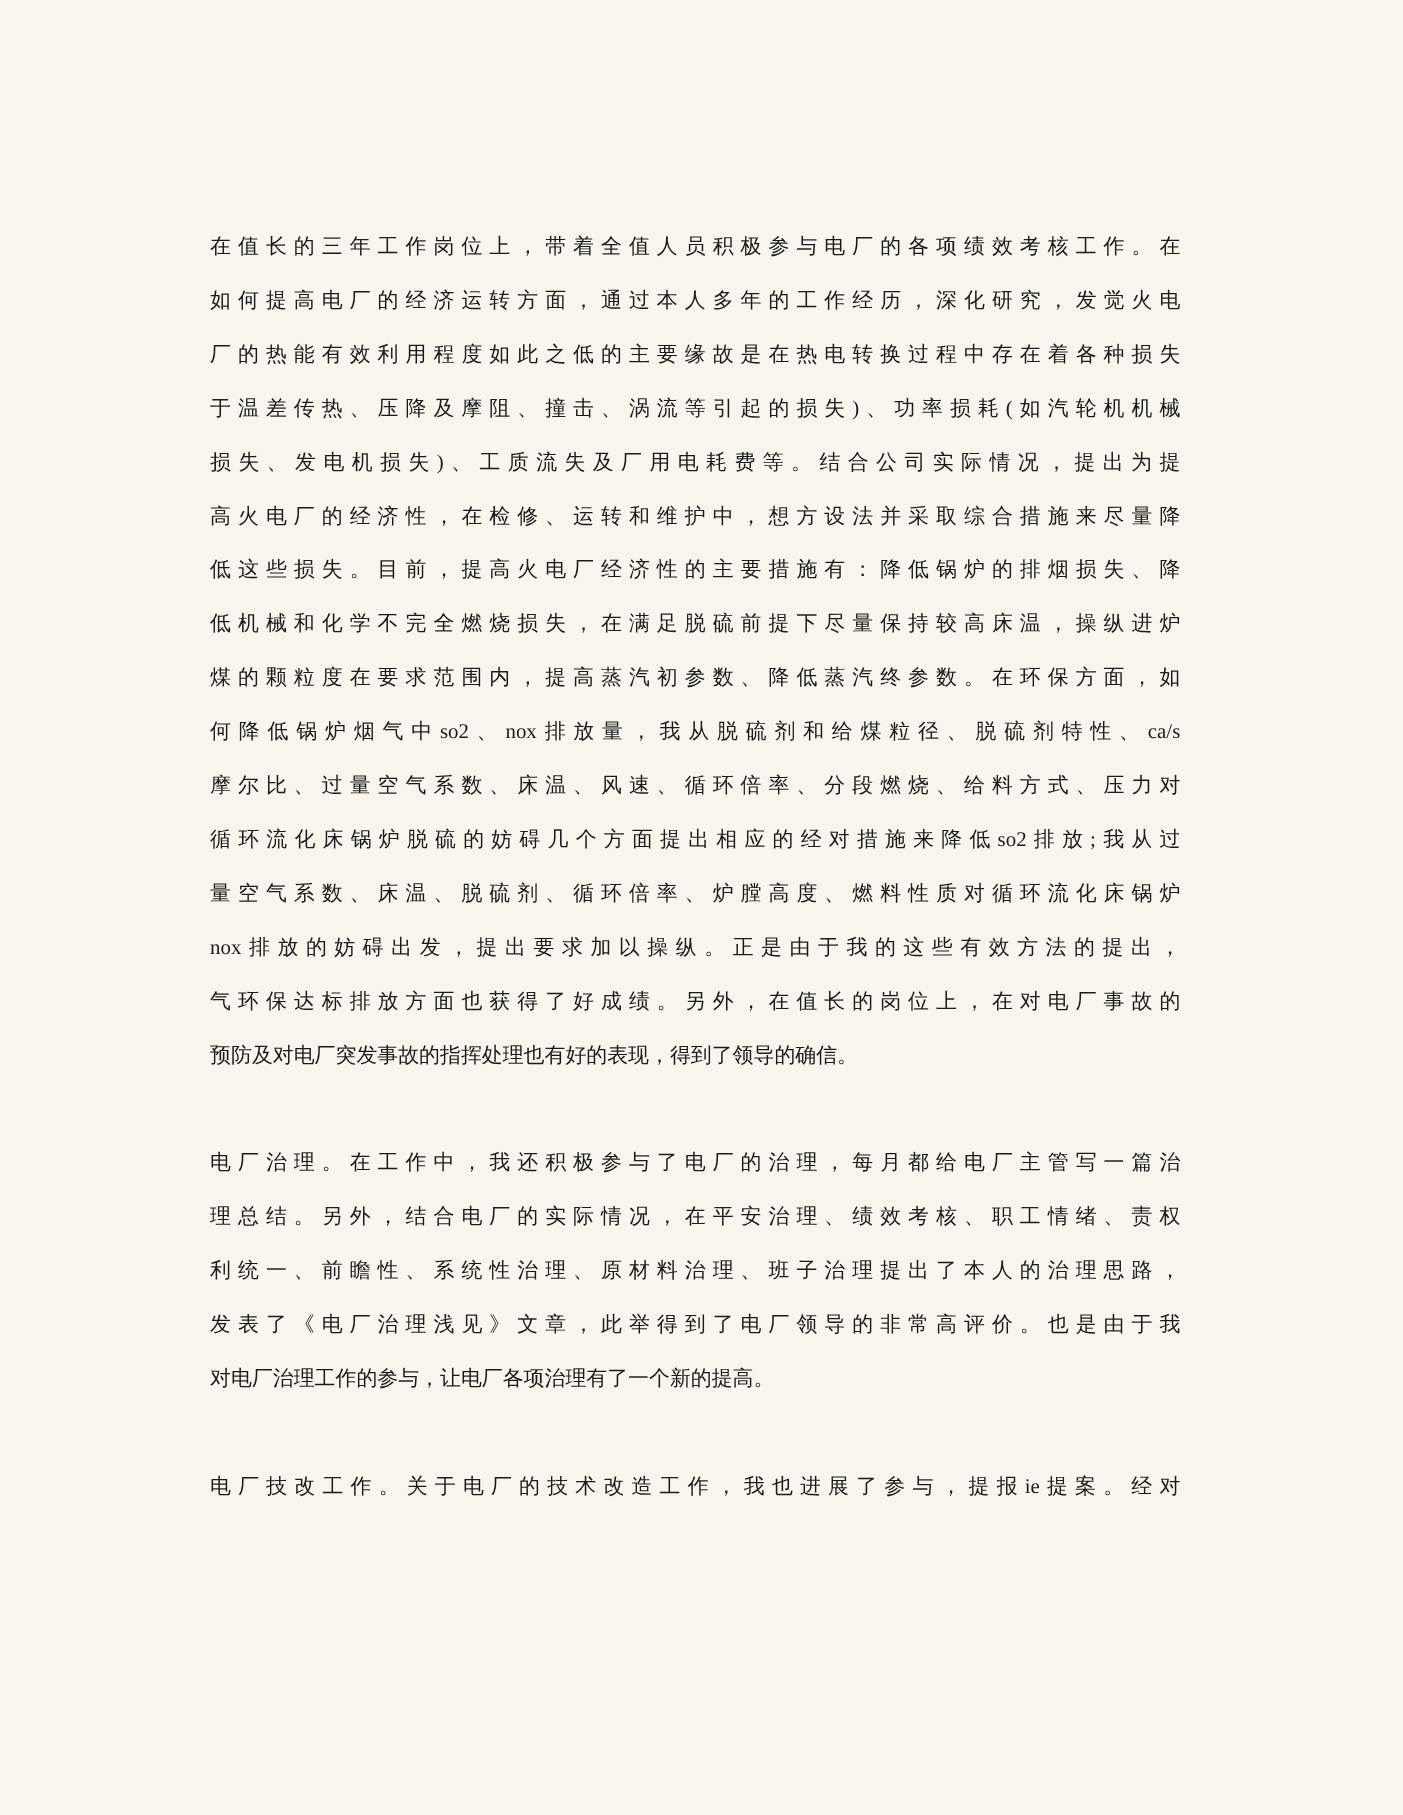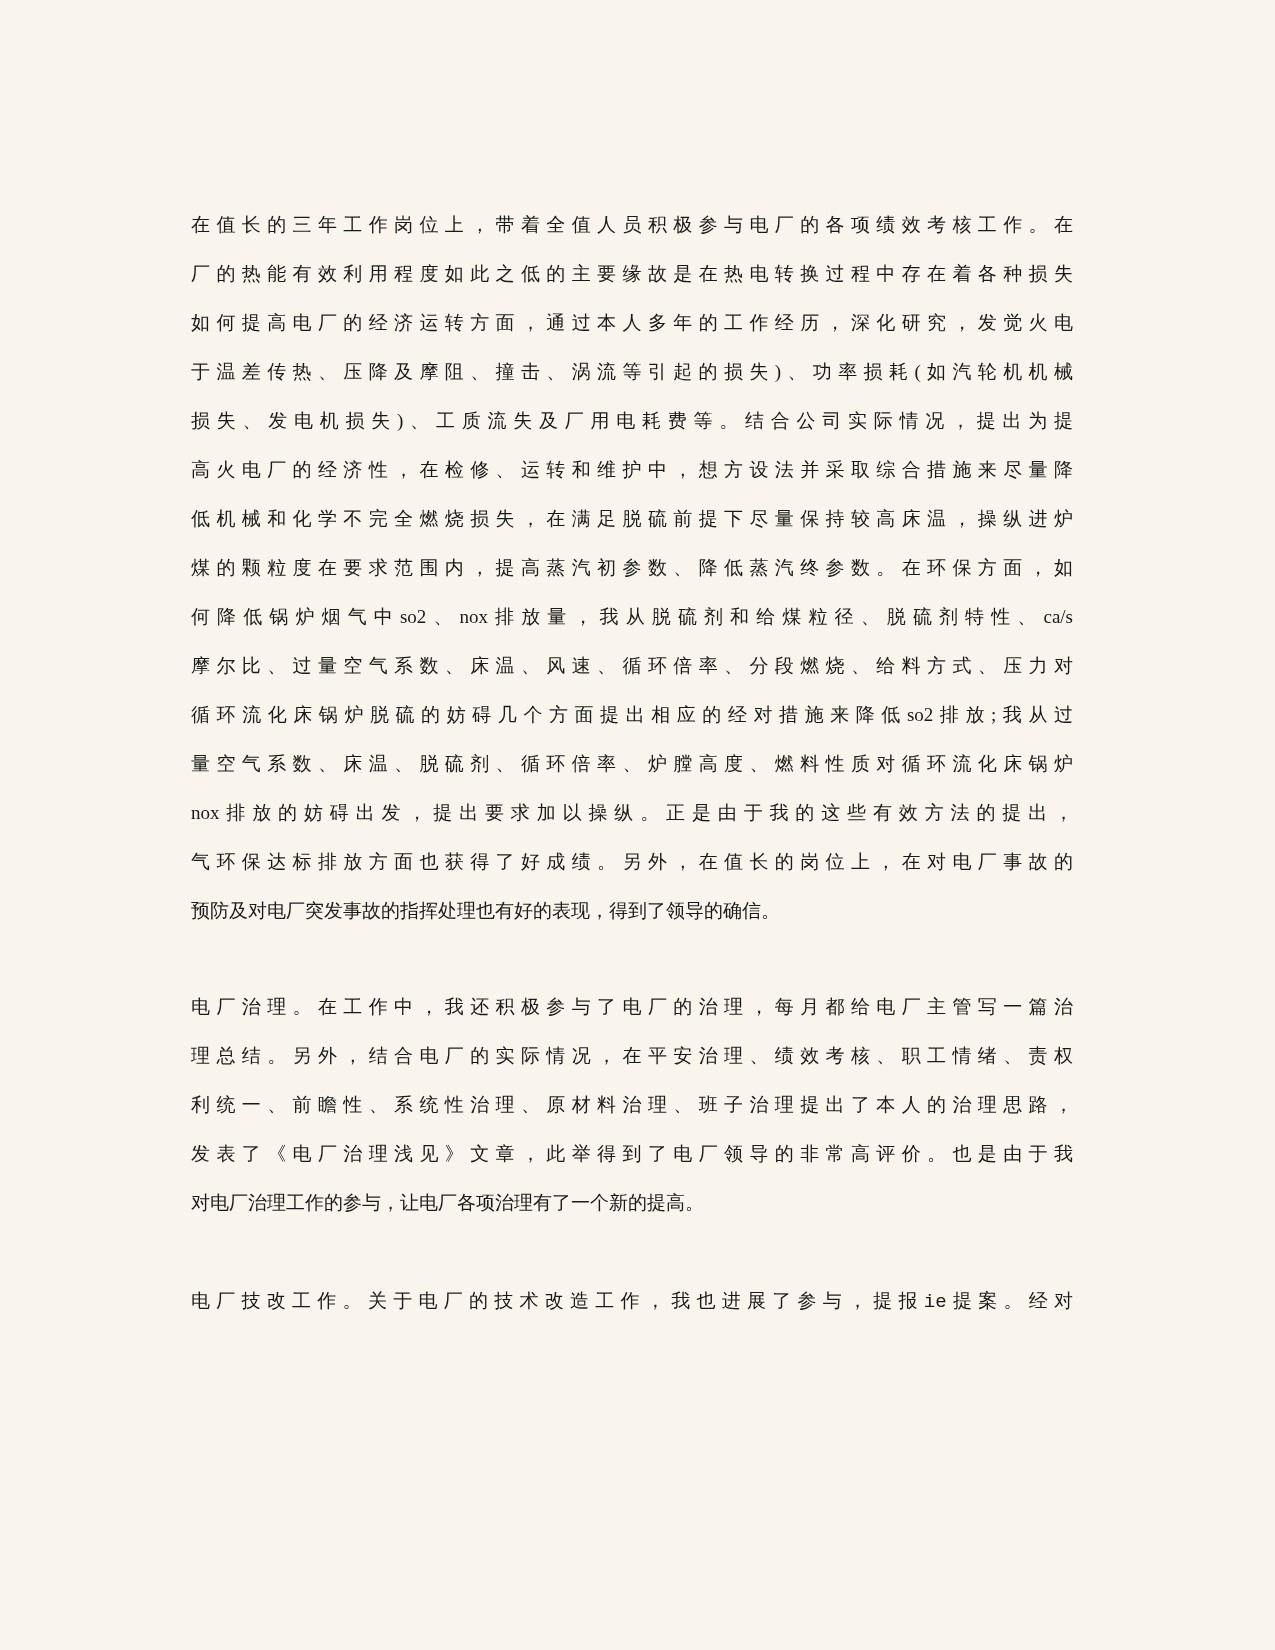--- a/index.html
+++ b/index.html
@@ -21,21 +21,20 @@
     top: 200px;
     width: 882px;
     font-size: 19px;
   }
   .paragraph {
     margin: 0;
     padding: 0;
   }
   .paragraph + .paragraph {
     margin-top: 49px;
-    font-family: Liberation Mono, monospace;
   }
   .line {
     height: 49px;
     line-height: 49px;
     white-space: nowrap;
     text-align: justify;
     text-align-last: justify;
     -moz-text-align-last: justify;
   }
   .line.last {
@@ -45,25 +44,26 @@
   }
 </style>
 </head>
 <body>
 
 <div class="page-root">
   <div class="content">
 
     <div class="paragraph">
       <div class="line">在值长的三年工作岗位上，带着全值人员积极参与电厂的各项绩效考核工作。在</div>
+      <div class="line">如何提高电厂的经济运转方面，通过本人多年的工作经历，深化研究，发觉火电</div>
       <div class="line">厂的热能有效利用程度如此之低的主要缘故是在热电转换过程中存在着各种损失</div>
-      <div class="line">如何提高电厂的经济运转方面，通过本人多年的工作经历，深化研究，发觉火电</div>
       <div class="line">于温差传热、压降及摩阻、撞击、涡流等引起的损失)、功率损耗(如汽轮机机械</div>
       <div class="line">损失、发电机损失)、工质流失及厂用电耗费等。结合公司实际情况，提出为提</div>
       <div class="line">高火电厂的经济性，在检修、运转和维护中，想方设法并采取综合措施来尽量降</div>
+      <div class="line">低这些损失。目前，提高火电厂经济性的主要措施有：降低锅炉的排烟损失、降</div>
       <div class="line">低机械和化学不完全燃烧损失，在满足脱硫前提下尽量保持较高床温，操纵进炉</div>
       <div class="line">煤的颗粒度在要求范围内，提高蒸汽初参数、降低蒸汽终参数。在环保方面，如</div>
       <div class="line">何降低锅炉烟气中so2、nox排放量，我从脱硫剂和给煤粒径、脱硫剂特性、ca/s</div>
       <div class="line">摩尔比、过量空气系数、床温、风速、循环倍率、分段燃烧、给料方式、压力对</div>
       <div class="line">循环流化床锅炉脱硫的妨碍几个方面提出相应的经对措施来降低so2排放;我从过</div>
       <div class="line">量空气系数、床温、脱硫剂、循环倍率、炉膛高度、燃料性质对循环流化床锅炉</div>
       <div class="line">nox排放的妨碍出发，提出要求加以操纵。正是由于我的这些有效方法的提出，</div>
       <div class="line">气环保达标排放方面也获得了好成绩。另外，在值长的岗位上，在对电厂事故的</div>
       <div class="line last">预防及对电厂突发事故的指挥处理也有好的表现，得到了领导的确信。</div>
     </div>

